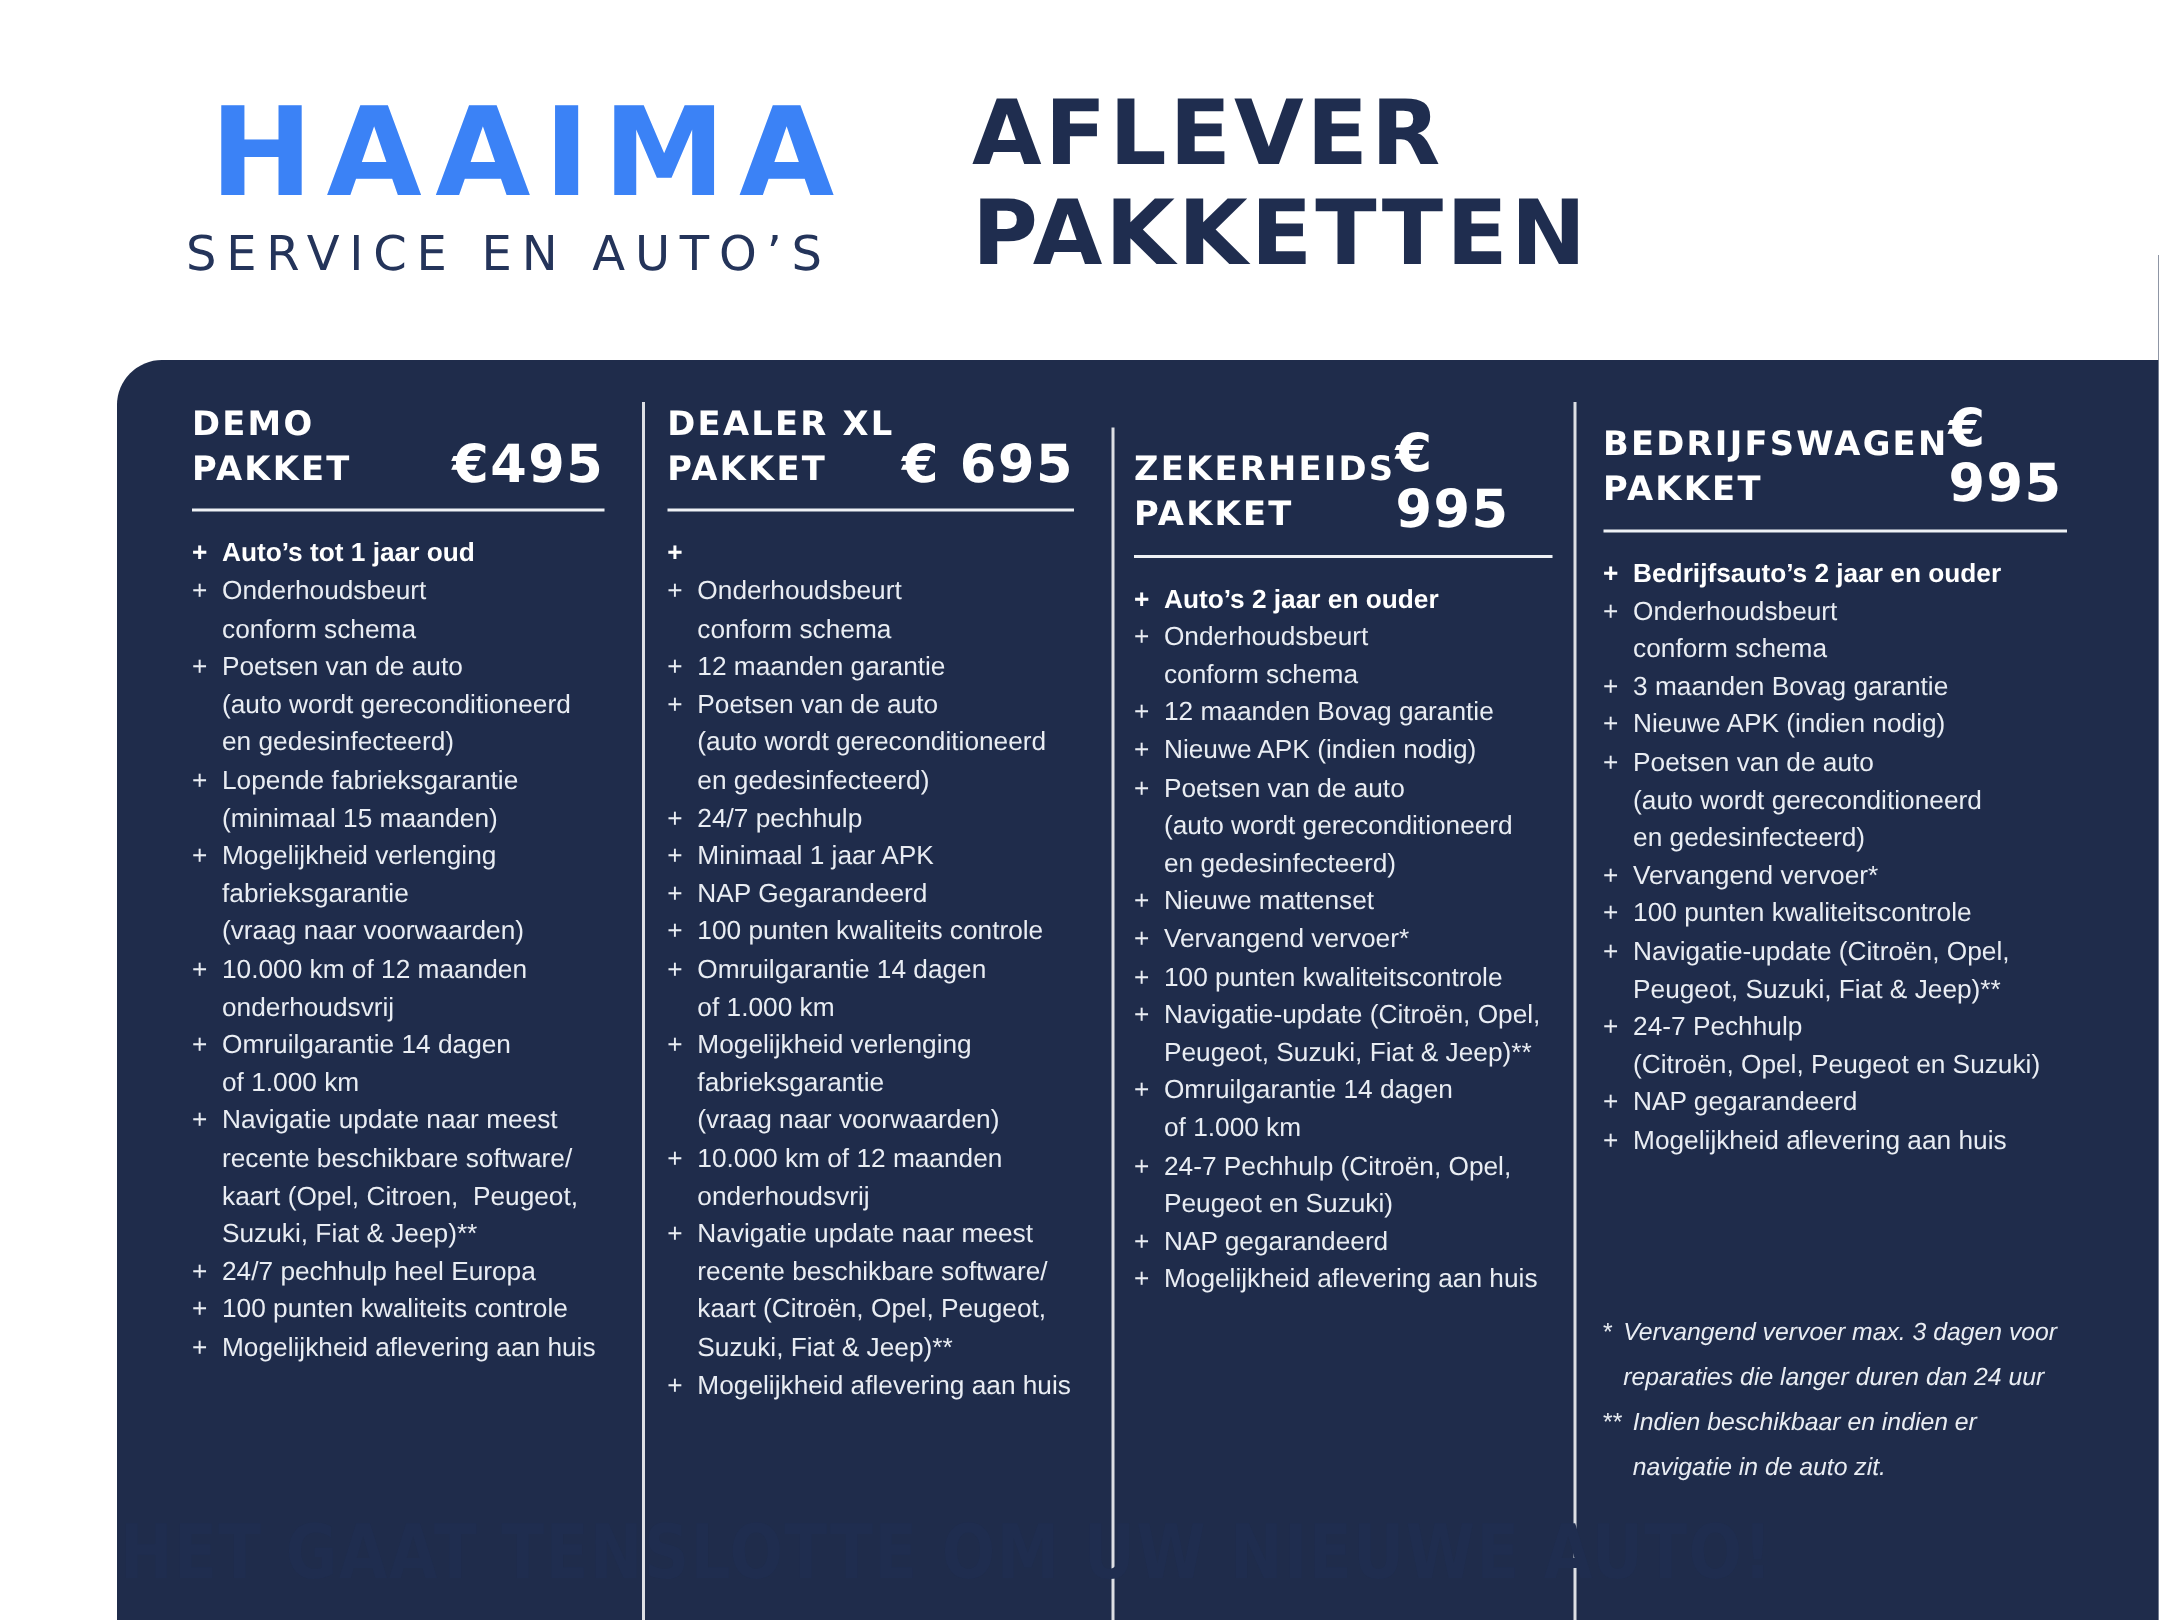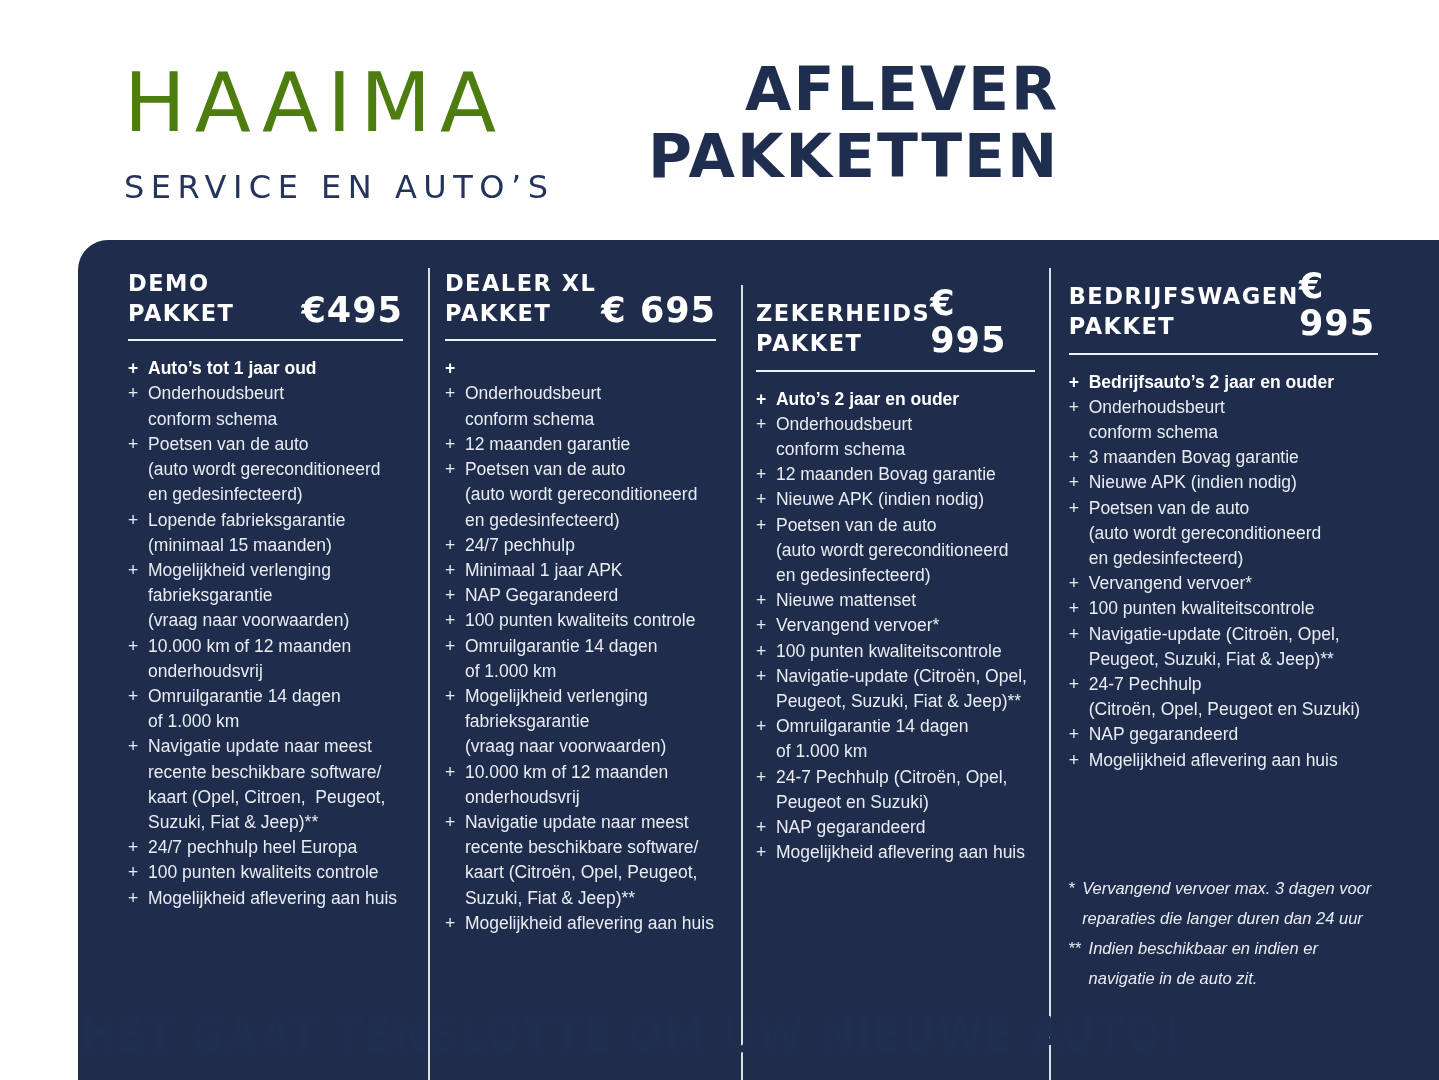--- a/index.html
+++ b/index.html
@@ -9,32 +9,32 @@
     position: relative;
     overflow: hidden;
     font-family: "Liberation Sans", sans-serif;
     color: #1f2d4f;
   }
 
   
   .logo { position: absolute; left: 124px; top: 62px; }
   .logo-title {
     font-family: "DejaVu Sans", sans-serif;
-    font-weight: normal; font-size: 82px; line-height: 1;
-    letter-spacing: 9px; color: #4d7c0f;
+    font-weight: bold; font-size: 82px; line-height: 1;
+    letter-spacing: 9px; color: #3b82f6; margin-left: 16px;
   }
   .logo-subtitle {
     font-family: "DejaVu Sans", sans-serif;
-    font-size: 32px; letter-spacing: 6.5px; margin-top: 24px; color: #24345a;
+    font-size: 32px; letter-spacing: 6.5px; margin-top: 6px; color: #24345a;
   }
   .heading {
     position: absolute; left: 648px; top: 56px; margin: 0;
     font-family: "DejaVu Sans", sans-serif;
     font-weight: bold; font-size: 60px; line-height: 1.12;
-    letter-spacing: 2px; color: #1f2d4f; white-space: pre-line; text-align: right;
+    letter-spacing: 2px; color: #1f2d4f; white-space: pre-line;
   }
 
   
   .panel {
     position: absolute; left: 78px; top: 240px; right: 0; height: 896px;
     background: #1f2c4b;
     border-radius: 30px 0 0 0;
     color: #e9edf3;
   }
   .columns {

